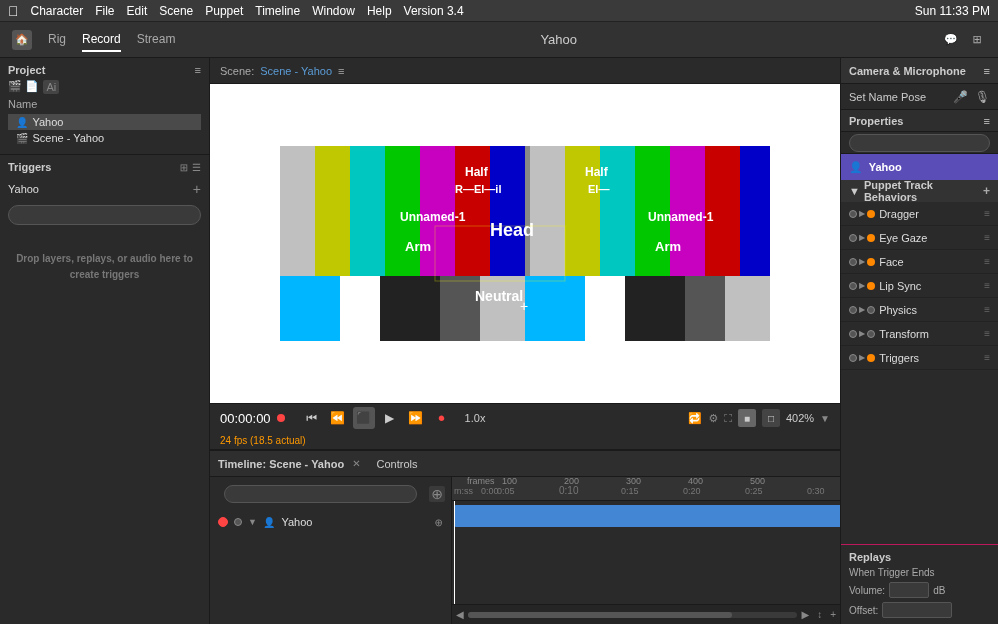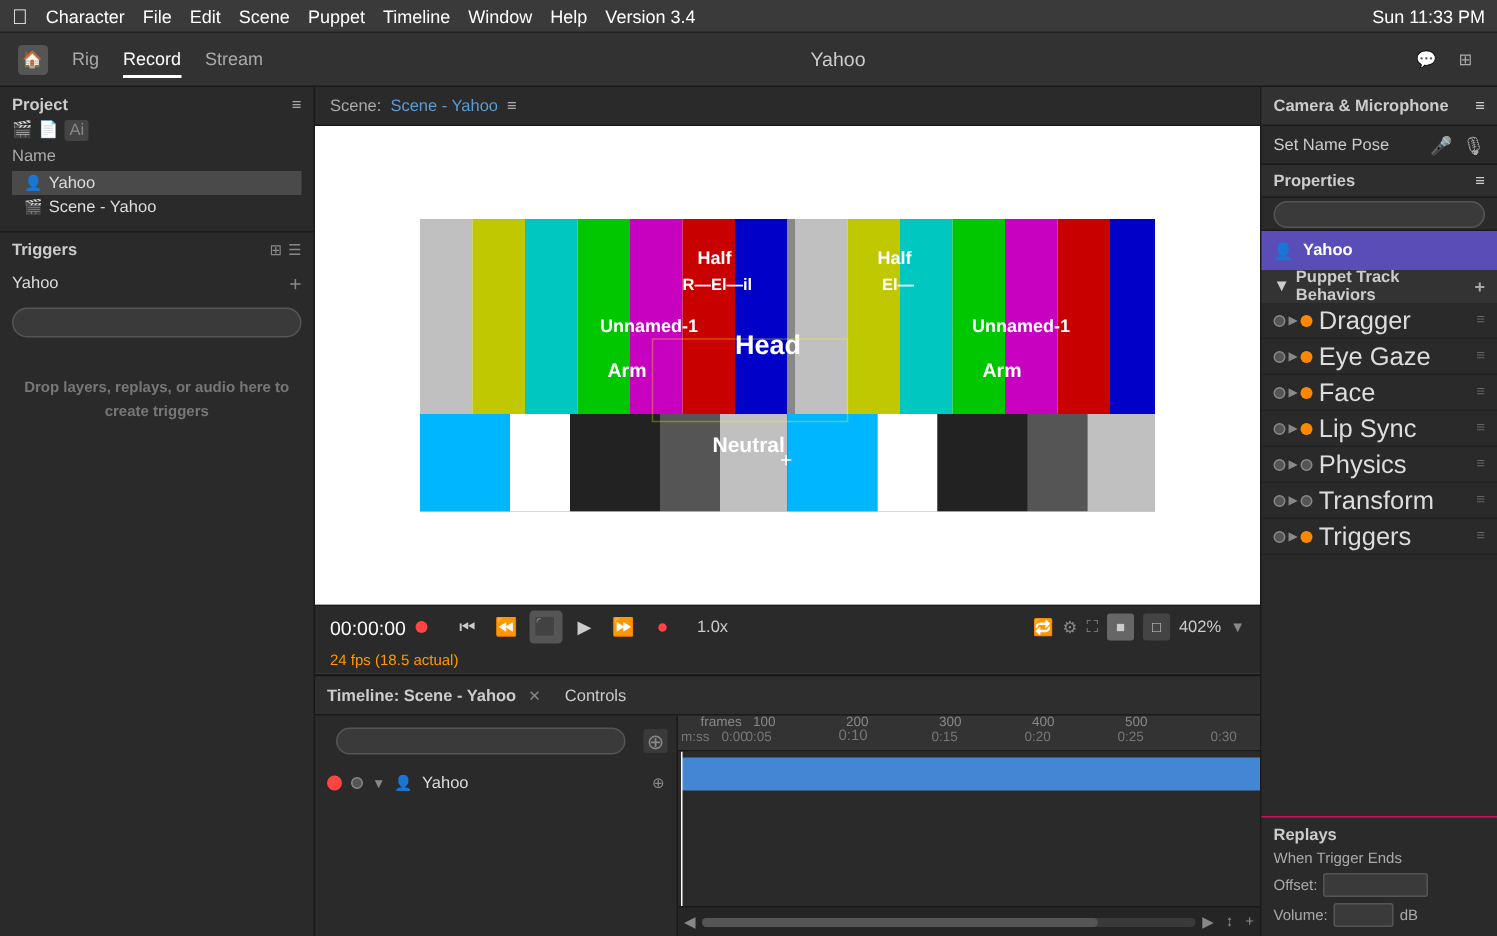--- a/index.html
+++ b/index.html
@@ -111,21 +111,21 @@
     .puppet-name { font-size: 11px; color: #fff; font-weight: 600; }
     .puppet-track-header { height: 22px; display: flex; align-items: center; padding: 0 8px; background: #333; font-size: 11px; color: #ccc; font-weight: 600; cursor: pointer; }
     .puppet-track-header .chevron { margin-right: 4px; }
     .behavior-list { flex: 1; overflow-y: auto; }
     .behavior-item { height: 24px; display: flex; align-items: center; gap: 4px; padding: 0 8px; border-bottom: 1px solid #222; cursor: pointer; }
     .behavior-vis { display: flex; gap: 2px; align-items: center; }
     .beh-dot { width: 8px; height: 8px; border-radius: 50%; }
     .beh-dot.gray { background: #555; border: 1px solid #888; }
     .beh-dot.orange { background: #ff8800; }
     .beh-arrow { font-size: 8px; color: #888; }
-    .behavior-name { font-size: 17px; color: #ddd; flex: 1; }
+    .behavior-name { font-size: 11px; color: #ddd; flex: 1; }
     .behavior-menu { font-size: 10px; color: #666; }
     .replays-section { border-top: 1px solid #be185d; padding: 6px 8px; }
     .replays-header { display: flex; align-items: center; justify-content: space-between; margin-bottom: 4px; }
     .replays-title { font-size: 11px; font-weight: 600; color: #ccc; }
     .replays-fields { display: flex; flex-direction: column; gap: 4px; margin-top: 0; }
     .replay-field { display: flex; align-items: center; gap: 4px; font-size: 10px; color: #aaa; }
     .replay-input { background: #3a3a3a; border: 1px solid #555; border-radius: 2px; width: 70px; height: 16px; padding: 0 4px; font-size: 10px; color: #ccc; }
 
     
     .canvas-wrapper { width: 490px; height: 195px; position: relative; display: flex; align-items: center; justify-content: center; }
@@ -465,24 +465,24 @@
     <div class="replays-section">
       <div class="replays-header">
         <span class="replays-title">Replays</span>
       </div>
       <div class="replays-fields">
         <div class="replay-field">
           <span>When Trigger Ends</span>
           <span style="margin-left:auto; color:#aaa; font-size:9px;"></span>
         </div>
         <div class="replay-field">
-          <span>Offset:</span>
-          <input class="replay-input" type="text" value="" style="">
-        </div>
-        <div class="replay-field">
           <span>Volume:</span>
           <input class="replay-input" type="text" value="" style="width: 40px;">
           <span>dB</span>
         </div>
+        <div class="replay-field">
+          <span>Offset:</span>
+          <input class="replay-input" type="text" value="" style="">
+        </div>
       </div>
     </div>
   </div>
 </div>
 
 </body></html>

